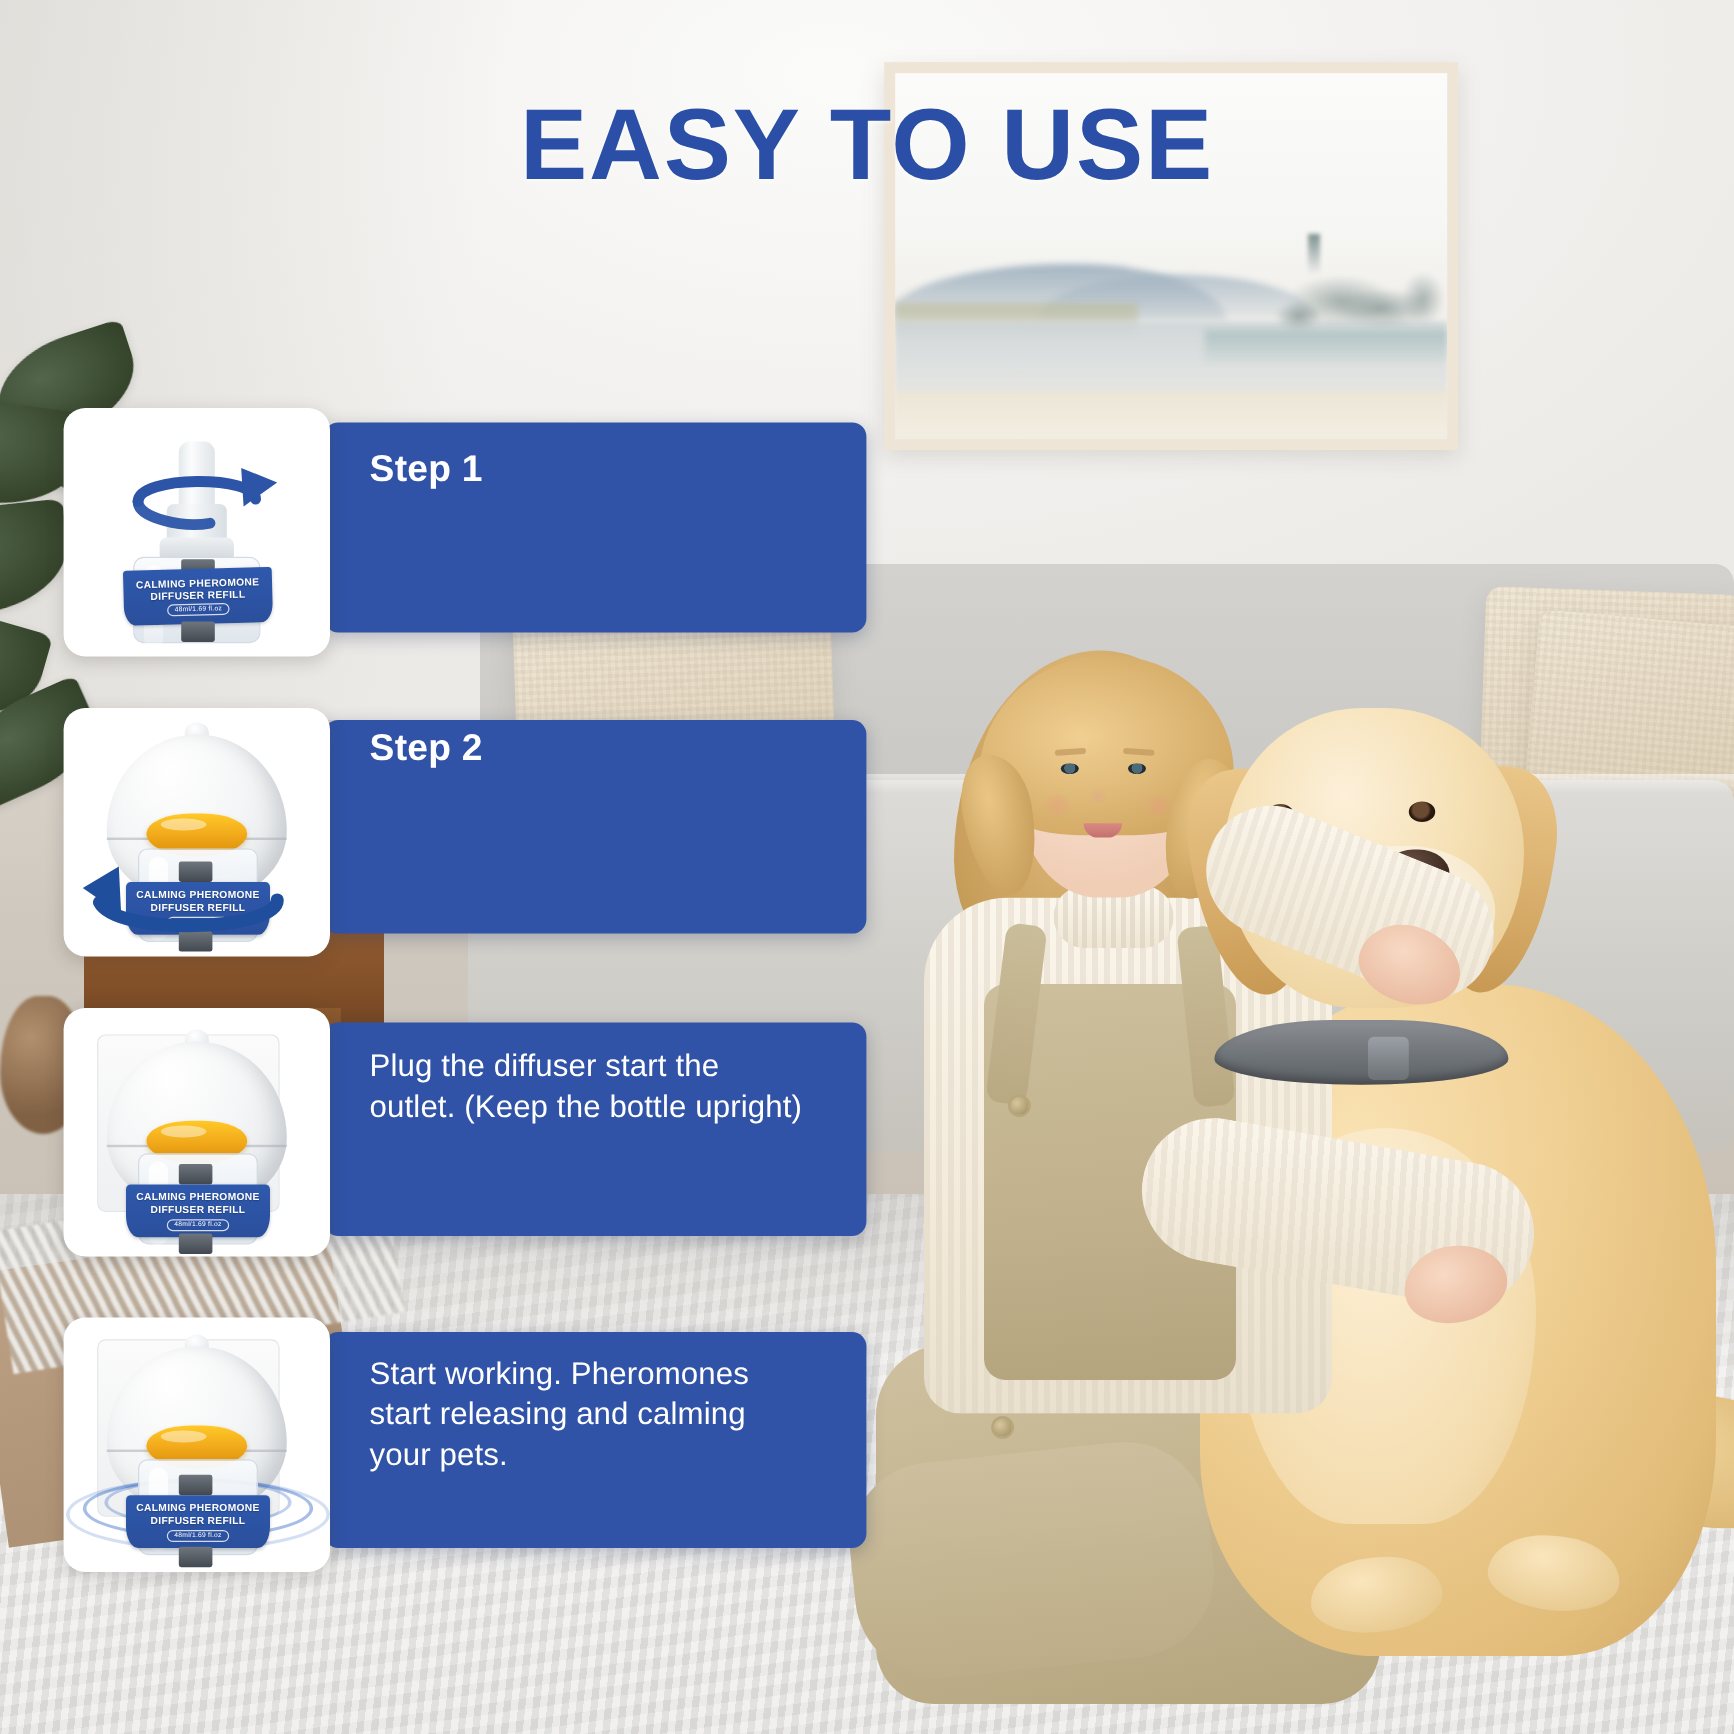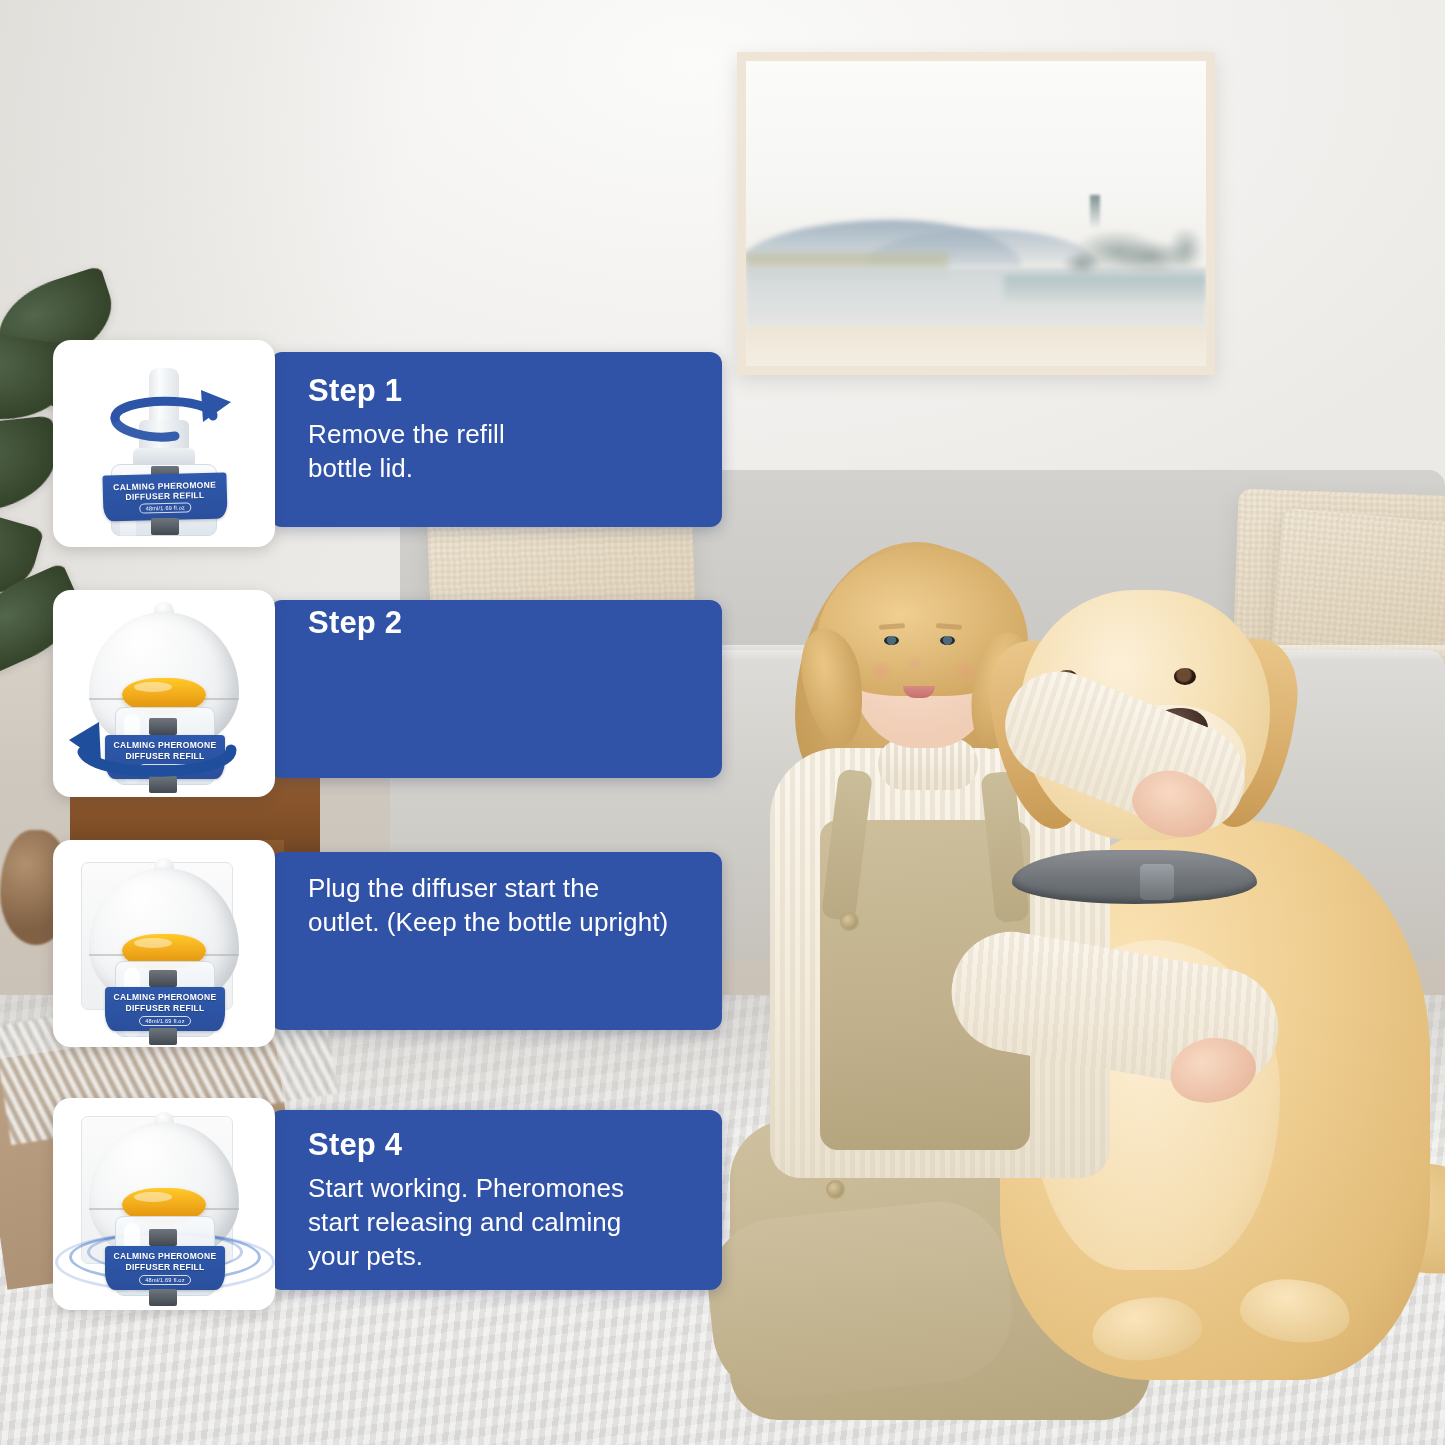--- a/index.html
+++ b/index.html
@@ -633,29 +633,28 @@
       <div class="dog-collar"></div>
       <div class="collar-buckle"></div>
 
       <div class="girl-arm2"></div>
       <div class="hand hand-b"></div>
       <div class="girl-arm"></div>
       <div class="hand hand-a"></div>
     </div>
   </div>
 
+  <div class="title">EASY TO USE</div>
 
   <div class="steps">
 
     <div class="step-row">
       <div class="card" style="left:270px; top:352px; width:452px; height:175px;">
         <div class="card-inner">
           <div class="step-title">Step 1</div>
-          <div class="step-body">Remove the refill
-bottle lid.</div>
         </div>
       </div>
 
       <div class="thumb" style="left:53px; top:340px;">
         <div class="prod">
           <div class="nozzle"></div>
           <div class="nozzle-neck"></div>
           <div class="nozzle-ring"></div>
           <div class="bottle-s1">
             <div class="bottle-shine"></div>
@@ -736,21 +735,20 @@
             <div class="label-vol">48ml/1.69 fl.oz</div>
           </div>
           <div class="metal-clip" style="left:96px; bottom:2px;"></div>
         </div>
       </div>
     </div>
 
     <div class="step-row">
       <div class="card" style="left:270px; top:1110px; width:452px; height:180px;">
         <div class="card-inner" style="padding-top:18px;">
-          <div class="step-title">Step 4</div>
           <div class="step-body">Start working. Pheromones
 start releasing and calming
 your pets.</div>
         </div>
       </div>
 
       <div class="thumb" style="left:53px; top:1098px; height:212px;">
         <div class="prod">
           <div class="outlet-plate" style="top:18px;"></div>
           <div class="dome-knob" style="left:101px; top:14px;"></div>

